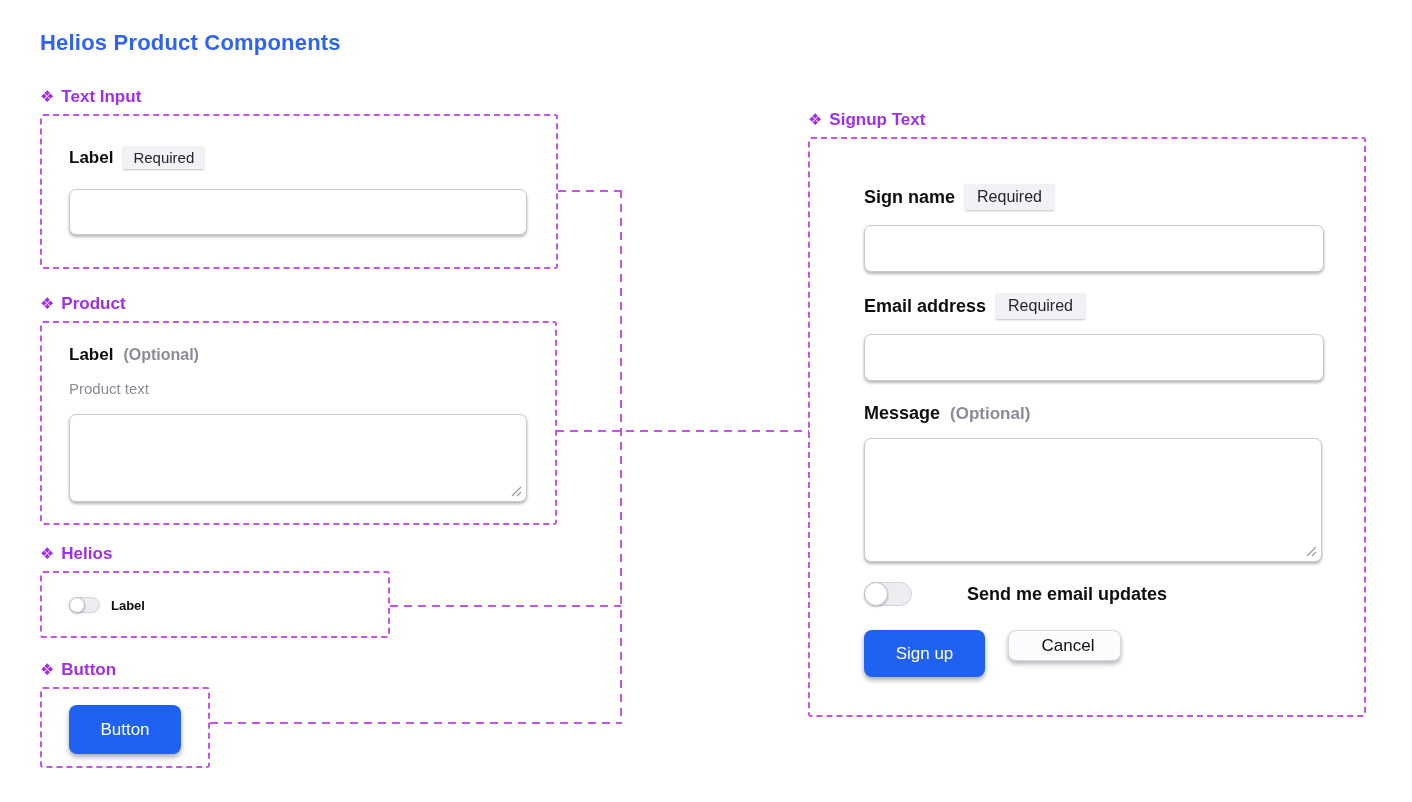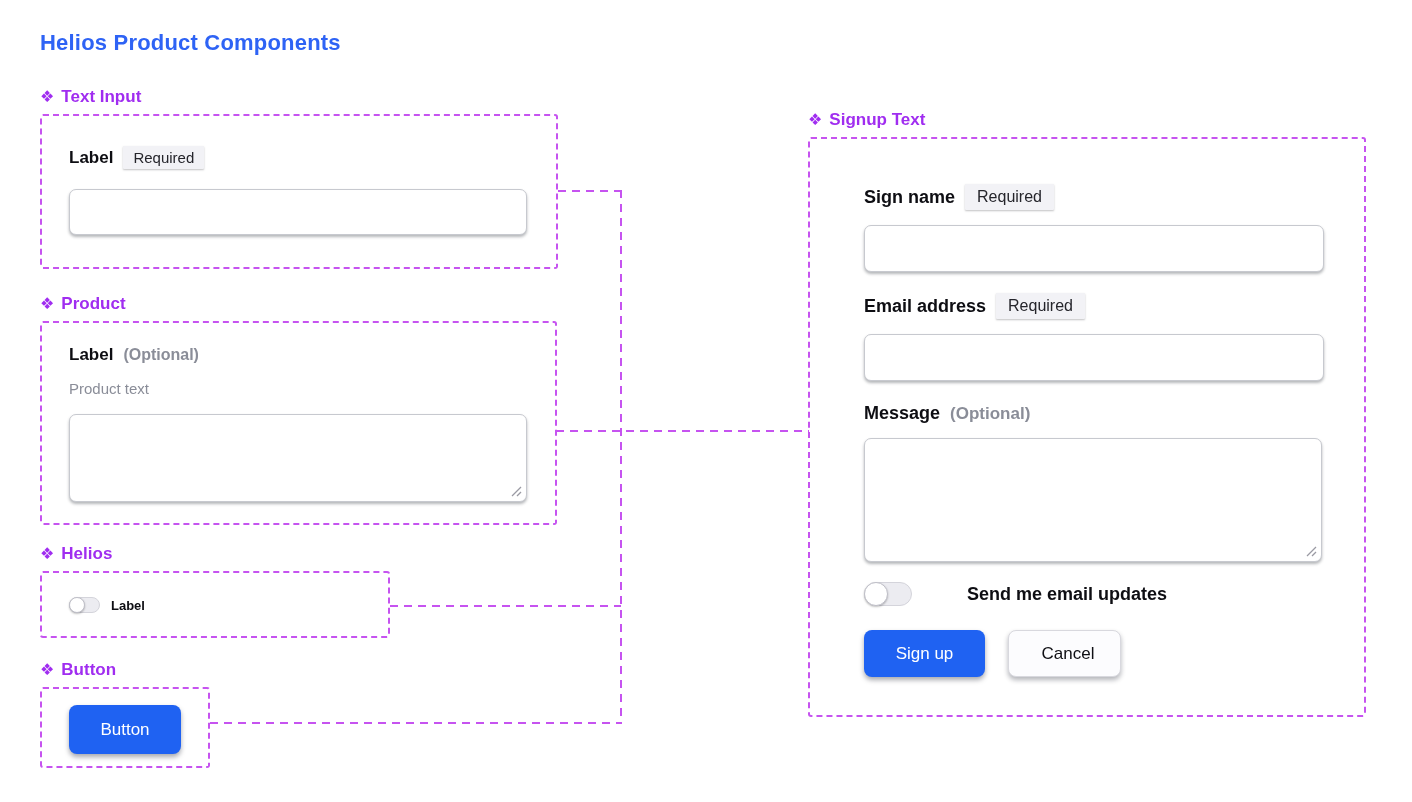--- a/index.html
+++ b/index.html
@@ -194,16 +194,16 @@
     </div>
 
     <div class="abs toggle-row lg" style="left:54px; top:443px;">
       <div class="switch lg">
         <div class="knob"></div>
       </div>
       <span class="toggle-text lg">Send me email updates</span>
     </div>
 
     <button class="abs btn primary" style="left:54px; top:491px; width:121px; height:47px;">Sign up</button>
-    <button class="abs btn secondary" style="left:198px; top:491px; width:113px; height:47px;padding-left:7px;">Cancel</button>
+    <button class="abs btn secondary" style="left:198px; top:491px; width:113px; height:31px;padding-left:7px;">Cancel</button>
   </div>
 
 </div>
 
 </body></html>

